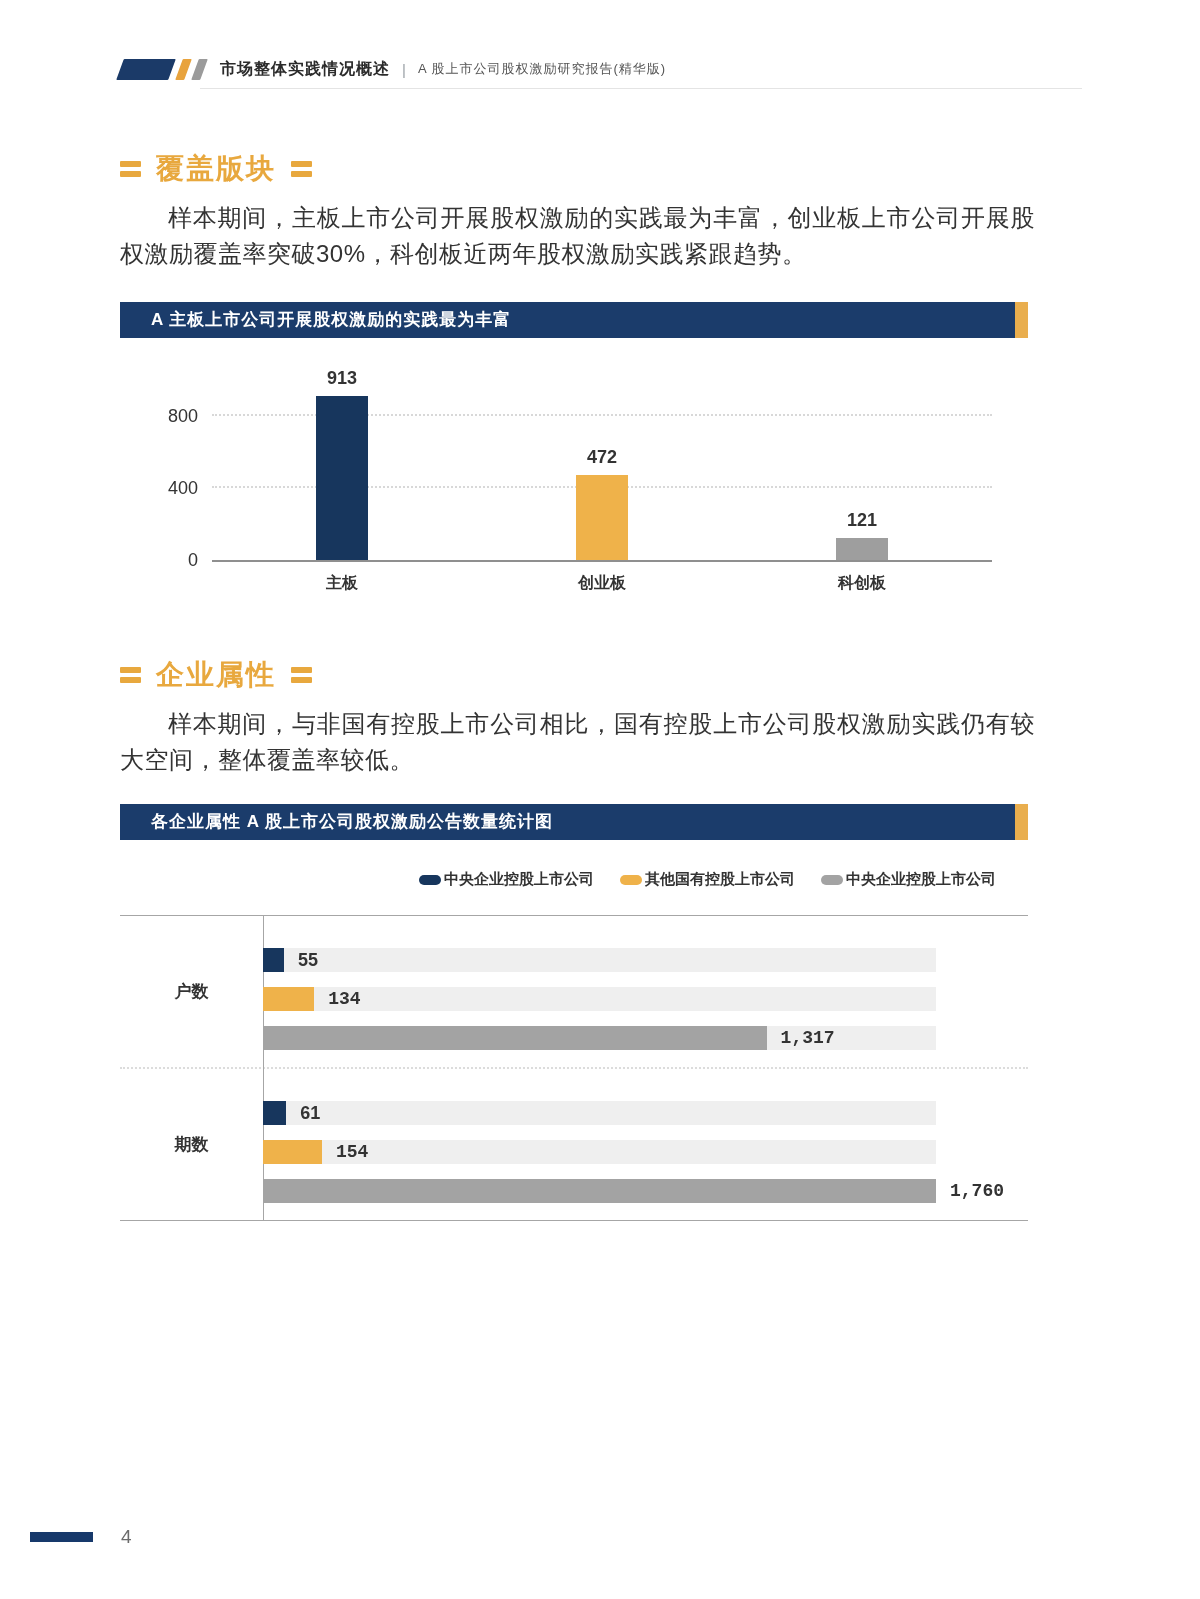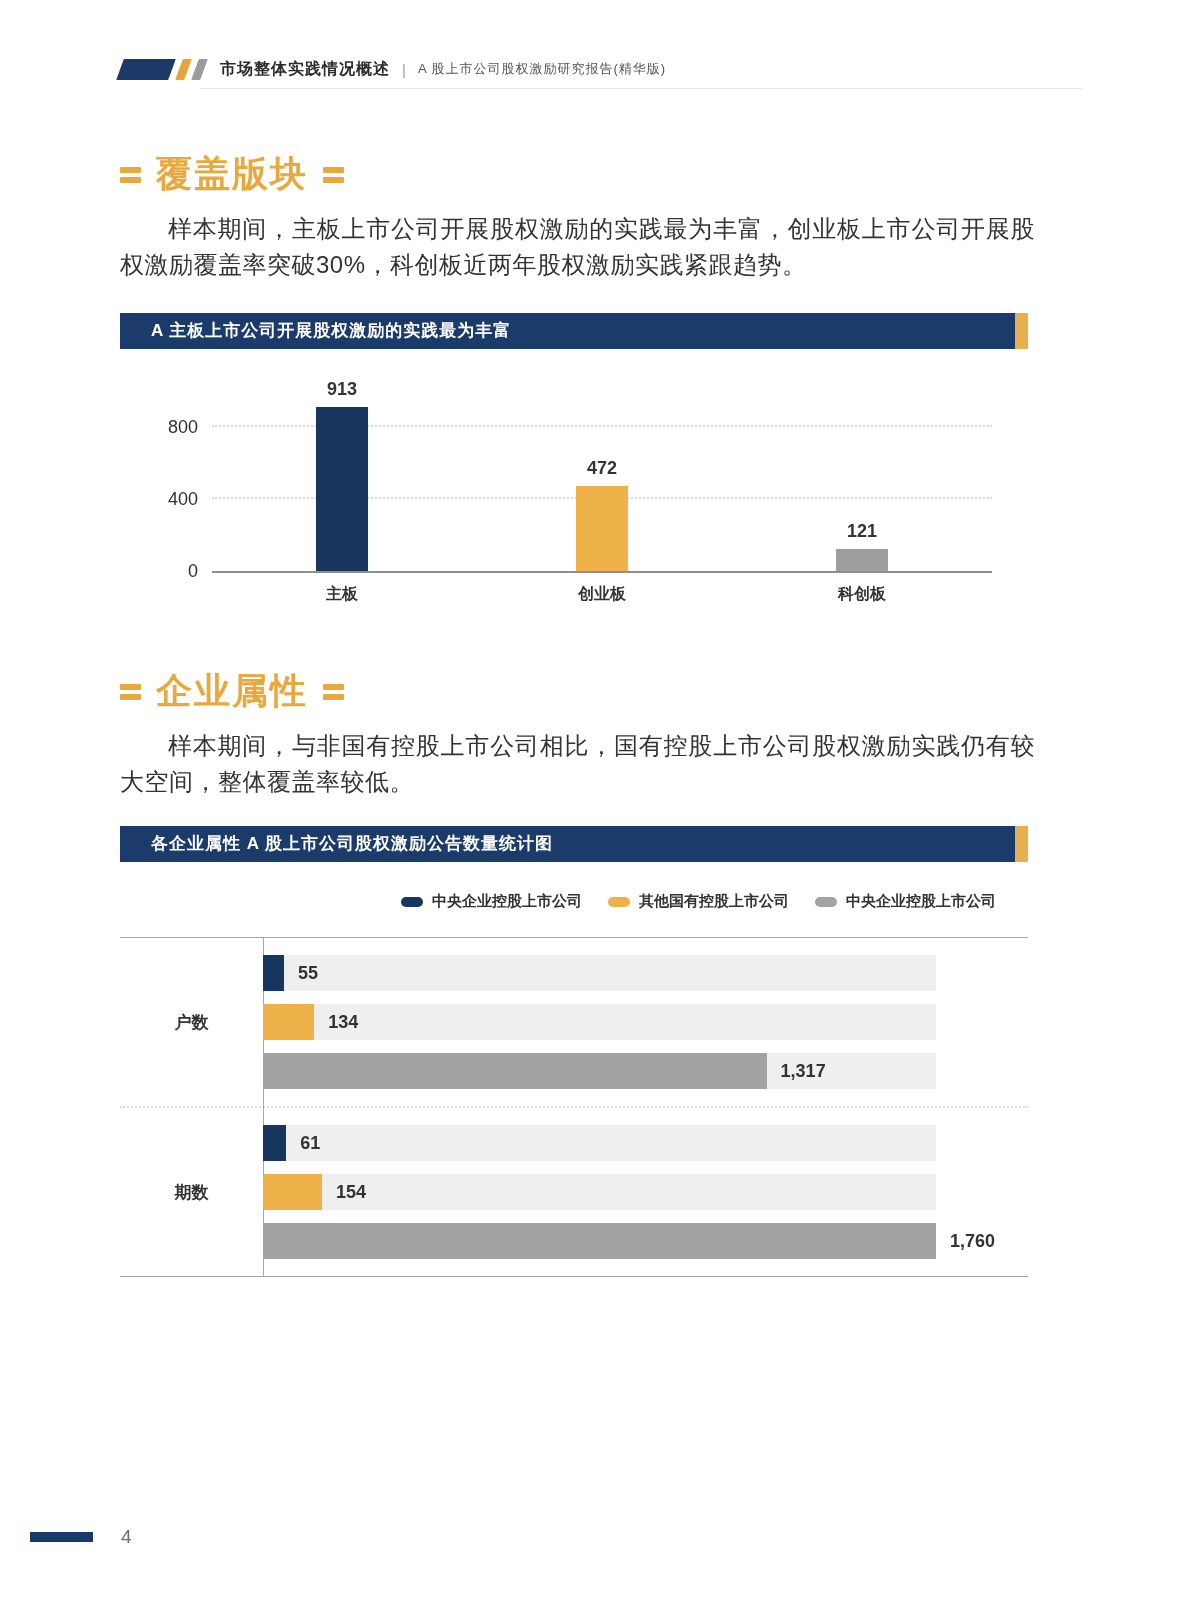--- a/index.html
+++ b/index.html
@@ -18,21 +18,21 @@
   .logo-slash.gray { background:#9B9B9B; }
   .h-strong { font-size:16px; font-weight:bold; color:#2b2b2b; letter-spacing:1px; }
   .h-sep { color:#9aa0a6; margin:0 12px; font-size:15px; }
   .h-report { font-size:13px; color:#555; letter-spacing:1px; }
   .header-rule { position:absolute; left:80px; right:0; top:32px; height:1px; background:#e4e4e4; }
 
   
   .sec-heading { display:flex; align-items:center; margin-left:120px; }
   .heading-mark { display:flex; flex-direction:column; gap:4px; }
   .heading-mark span { display:block; width:21px; height:6px; background:#E8A83E; border-radius:1px; }
-  .sec-heading h2 { font-size:36px; font-weight:bold; color:#E8A83E; margin:0 15px; letter-spacing:2px; }
+  .sec-heading h2 { font-size:28px; font-weight:bold; color:#E8A83E; margin:0 15px; letter-spacing:2px; }
 
   
   .para { margin:12px 165px 0 120px; font-size:24px; line-height:36px; color:#333;
           text-indent:2em; text-align:justify; letter-spacing:0.5px; }
 
   
   .title-bar { display:flex; margin:0 0 0 120px; width:908px; height:36px; }
   .title-bar .tb-navy { flex:1; background:#1B3C6B; color:#fff; font-size:17px; font-weight:bold;
                         line-height:36px; padding-left:31px; letter-spacing:1px; }
   .title-bar .tb-accent { width:13px; height:36px; background:#E9AE4E; }
@@ -46,29 +46,29 @@
   .c1-col { flex:1; display:flex; justify-content:center; align-items:flex-end; }
   .c1-bar { position:relative; width:52px; }
   .c1-val { position:absolute; bottom:100%; margin-bottom:7px; left:50%; transform:translateX(-50%);
             font-size:18px; font-weight:600; color:#333; white-space:nowrap; }
   .c1-xlab { position:absolute; top:calc(100% + 13px); left:50%; transform:translateX(-50%);
              font-size:16px; font-weight:bold; color:#333; white-space:nowrap; }
 
   
   .chart2 { margin:0 0 0 120px; width:908px; }
   .c2-legend { display:flex; justify-content:flex-end; padding-right:32px; margin-top:30px; gap:26px; align-items:center; }
-  .legend-item { display:flex; align-items:center; gap:9px; }
+  .legend-item { display:flex; align-items:center; gap:3px; }
   .legend-pill { width:22px; height:10px; border-radius:5px; }
   .legend-label { font-size:15px; font-weight:bold; color:#333; }
   .c2-body { position:relative; margin-top:26px; border-top:1px solid #a6a6a6; border-bottom:1px solid #a6a6a6; }
   .c2-axis { position:absolute; left:143px; top:0; bottom:0; width:1px; background:#a6a6a6; }
   .c2-group { display:grid; grid-template-columns:143px 1fr; padding:17px 0; }
   .c2-cat { display:flex; align-items:center; justify-content:center; font-size:17px; font-weight:bold; color:#333; }
-  .c2-row + .c2-row { margin-top:13px; }
-  .c2-track { position:relative; height:36px; background:#efefef; width:calc(100% - 92px); }
+  .c2-row + .c2-row { margin-top:13px;font-family:Liberation Mono, monospace; }
+  .c2-track { position:relative; height:24px; background:#efefef; width:calc(100% - 92px);margin-top:15px; }
   .c2-bar { position:absolute; left:0; top:0; bottom:0; }
   .c2-val { position:absolute; top:50%; transform:translateY(-50%); font-size:18px; font-weight:600;
             color:#333; white-space:nowrap; }
   .c2-sep { border-top:2px dotted #dcdcdc; }
 
   
   .footer-bar { position:absolute; left:30px; top:1532px; width:63px; height:10px; background:#17396B; }
   .footer-num { position:absolute; left:121px; top:1526px; font-size:19px; color:#6b6b6b; }
 
   

